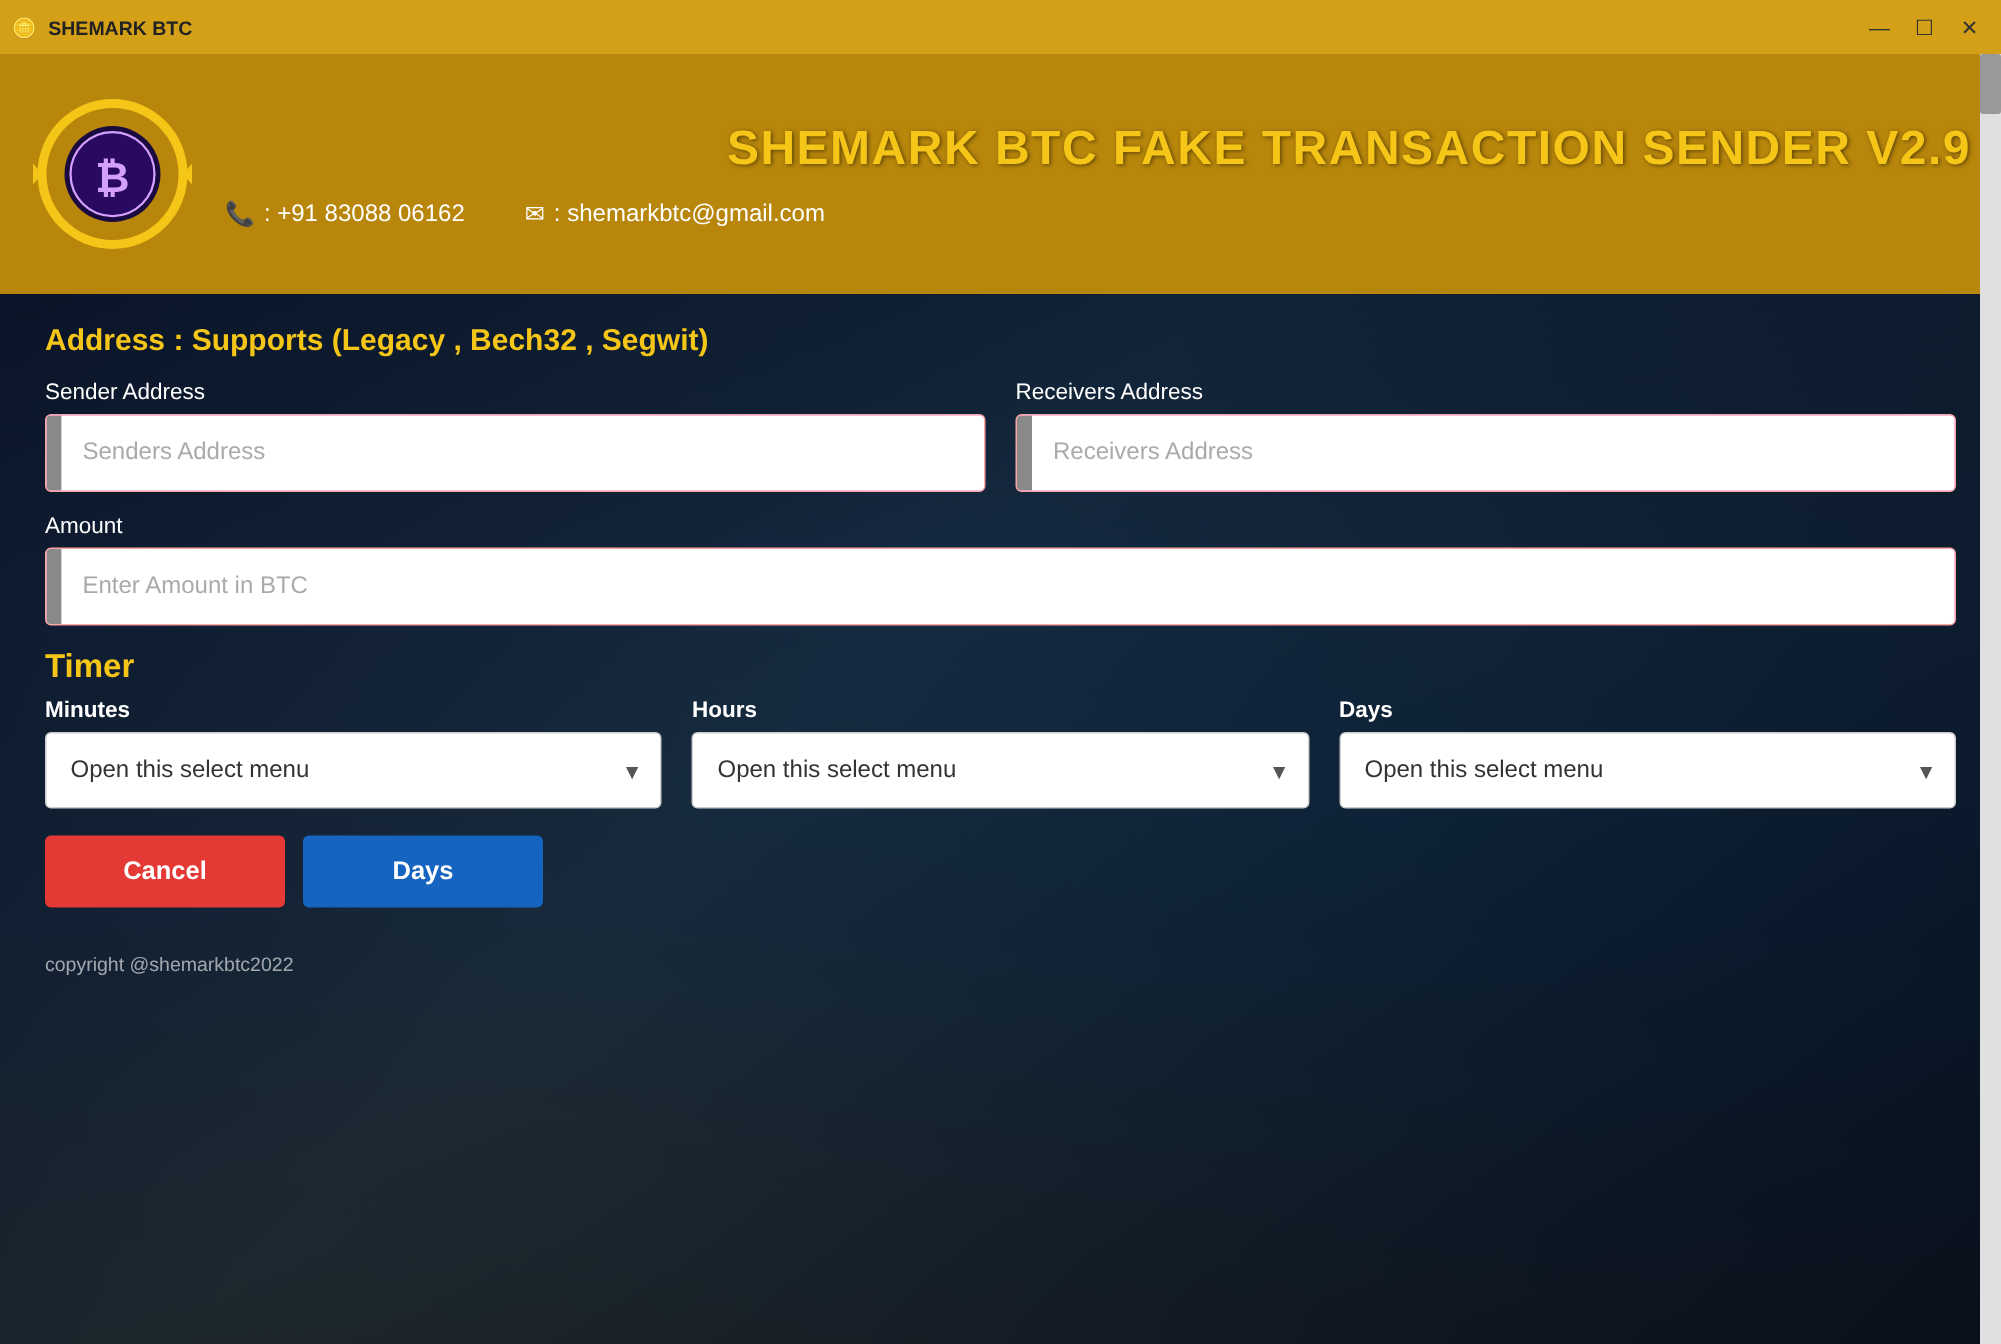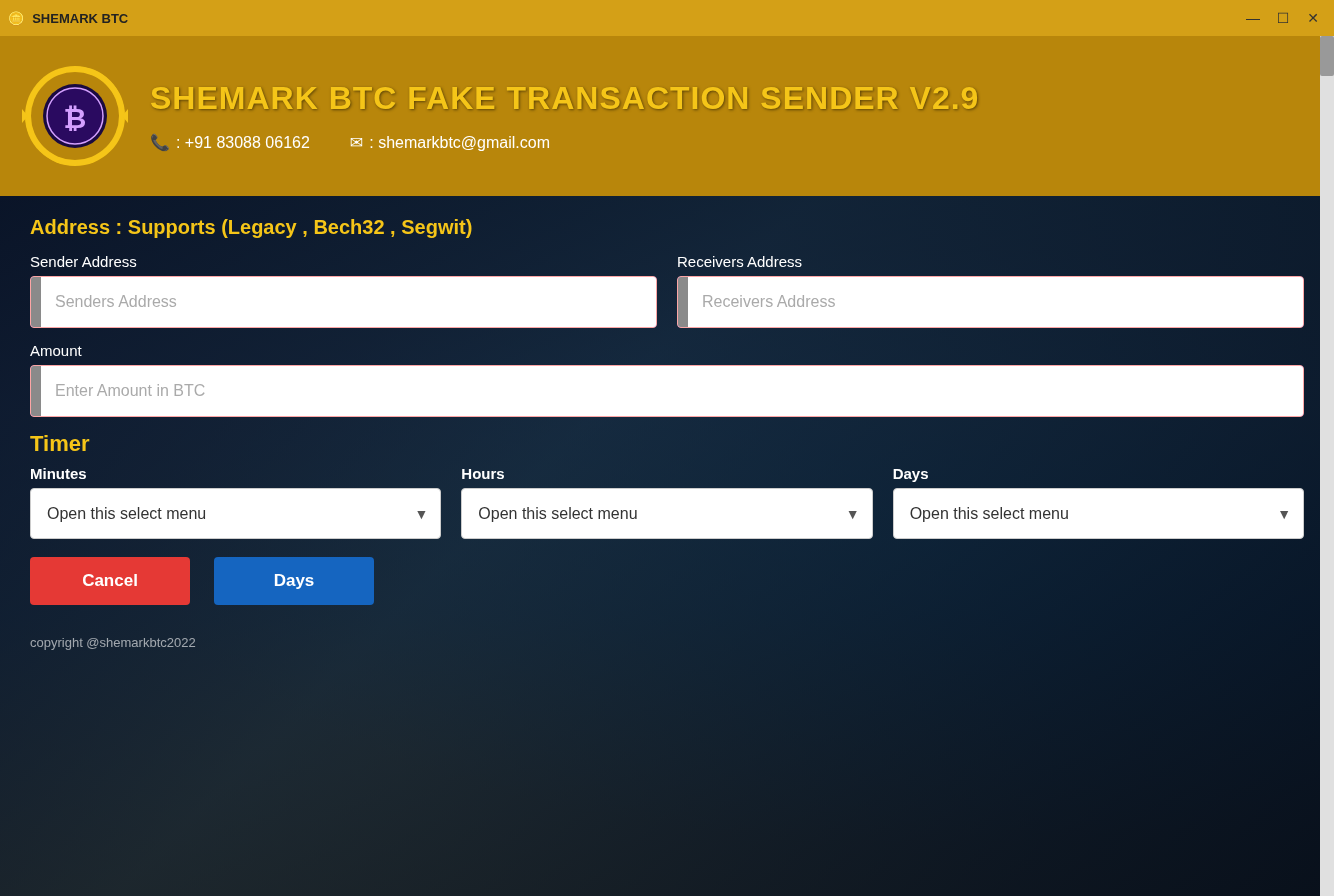--- a/index.html
+++ b/index.html
@@ -65,20 +65,21 @@
     }
 
     .header-logo {
       width: 110px;
       height: 110px;
       flex-shrink: 0;
     }
 
     .header-info {
       flex: 1;
+      text-align: right;
     }
 
     .header-title {
       color: #f5c518;
       font-size: 32px;
       font-weight: bold;
       text-shadow: 1px 1px 3px rgba(0,0,0,0.5);
       margin-bottom: 16px;
       letter-spacing: 1px;
     }
@@ -252,21 +253,21 @@
       right: 12px;
       top: 50%;
       transform: translateY(-50%);
       pointer-events: none;
       color: #555;
       font-size: 14px;
     }
 
     .button-row {
       display: flex;
-      gap: 24px;
+      gap: 12px;
       margin-bottom: 30px;
     }
 
     .btn-cancel {
       background: #e53935;
       color: white;
       border: none;
       padding: 14px 50px;
       font-size: 17px;
       font-weight: bold;

